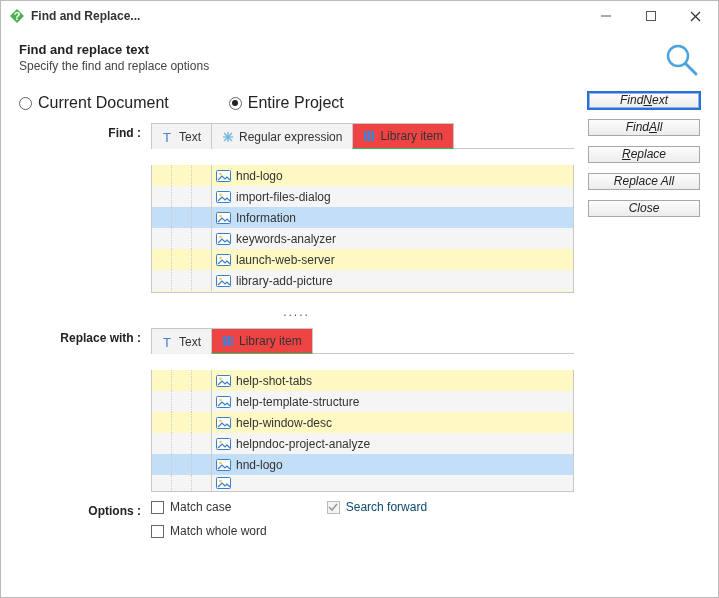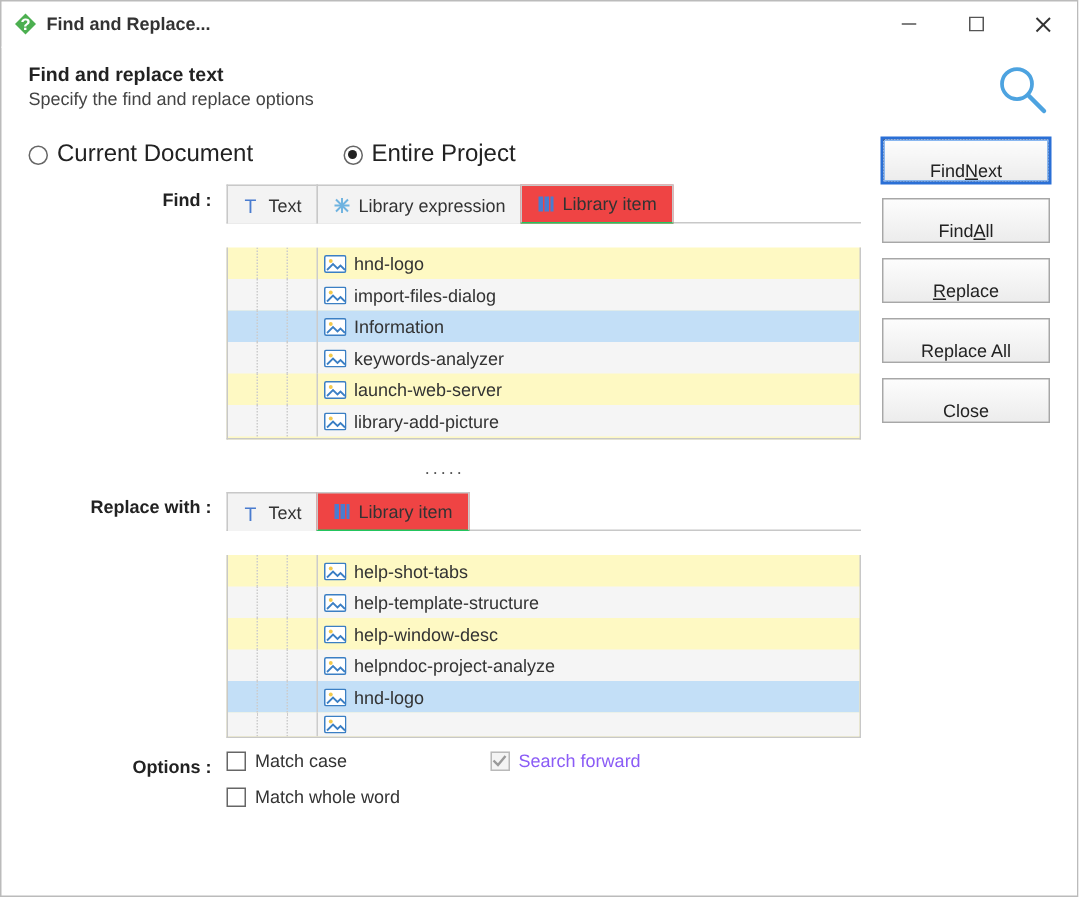--- a/index.html
+++ b/index.html
@@ -28,25 +28,26 @@
   .header-row { display: flex; align-items: flex-start; }
   .header-text h1 { margin: 0; font-size: 13px; font-weight: bold; color: #222; }
   .header-text p { margin: 2px 0 0 0; font-size: 12px; color: #444; }
   .header-icon { margin-left: auto; }
   .body {
     margin-top: 14px; flex: 1; display: flex; gap: 14px;
   }
   .form-col { flex: 1; }
   .btn-col { width: 112px; display: flex; flex-direction: column; gap: 10px; }
   .btn {
-    height: 30px; border: 1px solid #a7a7a7;
+    height: 17px; border: 1px solid #a7a7a7;
     background: linear-gradient(#fdfdfd,#ececec);
     font-size: 12px; color: #222;
-    display: flex; align-items: flex-end; justify-content: center;
+    display: flex; align-items: flex-start; justify-content: center;
     cursor: default;
+    font-style: italic;
   }
   .btn.focused { outline: 2px solid #2a6fd6; outline-offset: -1px; border: 1px dotted #555; box-shadow: inset 0 0 0 1px #89b7f0; }
   .btn .ul { text-decoration: underline; }
   .row { display: flex; margin-bottom: 8px; }
   .label-cell {
     width: 132px; text-align: right; padding-right: 10px;
     font-size: 12px; color: #222; font-weight: bold; padding-top: 4px;
   }
   .field-cell { flex: 1; }
   .scope-radios { display: flex; gap: 60px; font-size: 16px; color: #222; align-items: center; height: 22px; }
@@ -79,21 +80,21 @@
     width: 60px; height: 100%; display: flex;
   }
   .gut-a { width: 20px; border-right: 1px dotted #ccc; }
   .gut-b { width: 20px; border-right: 1px dotted #ccc; }
   .gut-c { width: 20px; border-right: 1px solid #ccc; }
   .row-icon { width: 22px; display: flex; align-items: center; justify-content: center; }
   .row-label { padding-left: 2px; }
   .ellipsis { text-align: center; font-size: 12px; color: #555; padding: 4px 0 8px 0; letter-spacing: 2px; }
   .options { display: flex; gap: 60px; font-size: 12px; color: #333; }
   .check { display: flex; align-items: center; gap: 6px; }
-  .check.disabled { color: #8b5cf6; }
+  .check.disabled { color: #0c4a6e; }
   .checkbox-box {
     width: 13px; height: 13px; border: 1px solid #666; background: #fff;
     display: flex; align-items: center; justify-content: center;
   }
   .check.disabled .checkbox-box { border-color: #b9b9b9; background: #f4f4f4; }
   svg { display: block; }
 </style>
 </head>
 <body>
 
@@ -176,21 +177,21 @@
                 <span>
                     <svg width="12" height="12">
                       <g stroke="#6fb3e0" stroke-width="1.3">
                         <line x1="6" y1="1" x2="6" y2="11"></line>
                         <line x1="1" y1="6" x2="11" y2="6"></line>
                         <line x1="2" y1="2" x2="10" y2="10"></line>
                         <line x1="10" y1="2" x2="2" y2="10"></line>
                       </g>
                     </svg>
                   </span>
-                <span>Library expression</span>
+                <span>Regular expression</span>
               </div>
               <div class="tab active">
                 <span>
                     <svg width="12" height="12">
                       <rect x="1" y="1" width="3" height="10" fill="#4a7ccf"></rect>
                       <rect x="5" y="1" width="3" height="10" fill="#4a7ccf"></rect>
                       <rect x="9" y="1" width="2" height="10" fill="#4a7ccf"></rect>
                     </svg>
                   </span>
                 <span>Library item</span>

